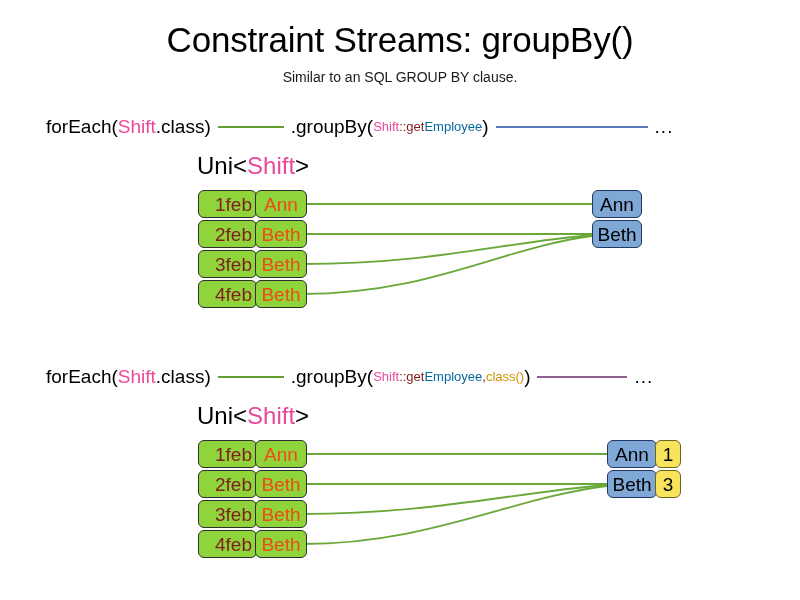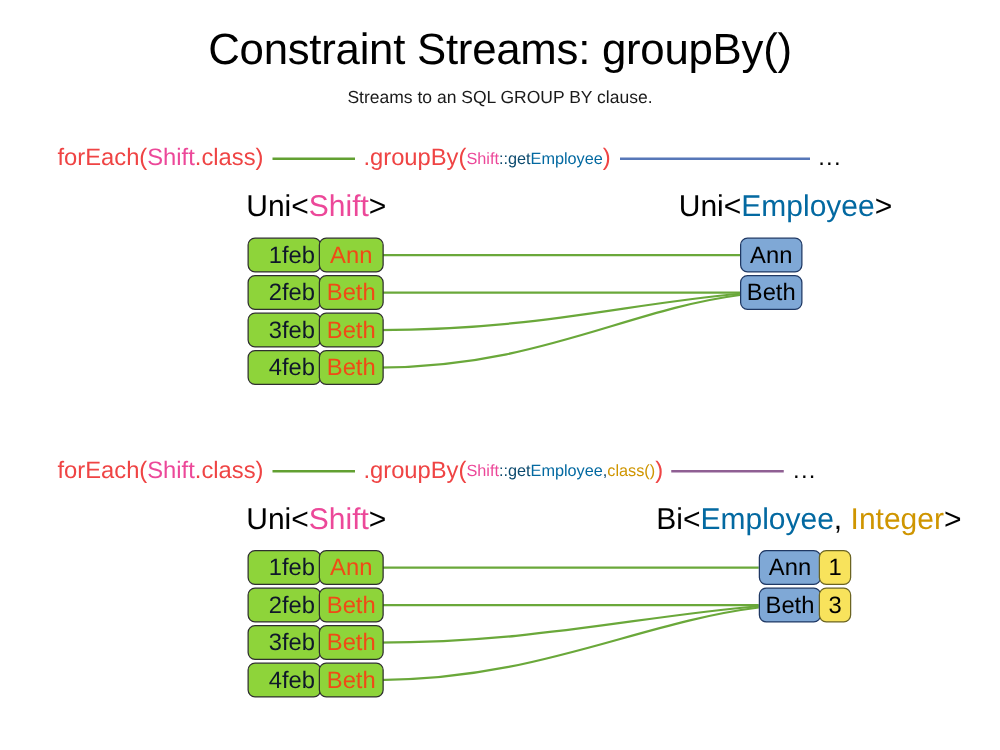--- a/index.html
+++ b/index.html
@@ -58,22 +58,22 @@
     align-items: center;
     font-size: 19px;
     line-height: 26px;
     white-space: nowrap;
   }
   .codeline .seg { display: inline-block; }
   .small { font-size: 13px; }
   .c-green  { color: #ec4899; }
   .c-blue   { color: #0369a1; }
   .c-gold   { color: #cf9500; }
-  .c-black  { color: #ef4444; }
-  .c-dark   { color: #0c4a6e; }
+  .c-black  { color: #000000; }
+  .c-dark   { color: #7f1d1d; }
 
   .conn {
     display: inline-block;
     height: 0;
     border-top: 2px solid #34a000;
     vertical-align: middle;
     margin: 0 7px;
   }
   .conn.green  { border-top-color: #62a032; }
   .conn.blue   { border-top-color: #5777b8; }
@@ -110,21 +110,21 @@
     justify-content: center;
     font-size: 19px;
     line-height: 19px;
     padding: 0 4px;
     height: 28px;
   }
   .cell.green {
     background: #8ed43a;
     border-color: #2f2f2f;
   }
-  .cell.green.date { color: #0f172a; min-width: 52px; padding-left: 16px; }
+  .cell.green.date { color: #7f1d1d; min-width: 52px; padding-left: 16px; }
   .cell.green.name { color: #f04a16; min-width: 52px; border-left-width: 1.6px; }
 
   .cell.blue {
     background: #7fa8d6;
     border-color: #1f3864;
     color: #000000;
     min-width: 50px;
   }
   .cell.yellow {
     background: #f8e35c;
@@ -143,21 +143,21 @@
     width: 800px; height: 600px;
     pointer-events: none;
   }
 </style>
 </head>
 <body>
 
 <div id="slide">
 
   <div class="title">Constraint Streams: groupBy()</div>
-  <div class="subtitle">Streams to an SQL GROUP BY clause.</div>
+  <div class="subtitle">Similar to an SQL GROUP BY clause.</div>
 
   <svg class="wires" viewBox="0 0 800 600">
 
     <path d="M302,204 L592,204" stroke="#6aa83a" stroke-width="1.8" fill="none"></path>
     <path d="M302,234 L592,234" stroke="#6aa83a" stroke-width="1.8" fill="none"></path>
     <path d="M302,264 C430,264 500,243 592,235" stroke="#6aa83a" stroke-width="1.8" fill="none"></path>
     <path d="M302,294 C430,294 500,248 592,236" stroke="#6aa83a" stroke-width="1.8" fill="none"></path>
 
     <path d="M302,454 L607,454" stroke="#6aa83a" stroke-width="1.8" fill="none"></path>
     <path d="M302,484 L607,484" stroke="#6aa83a" stroke-width="1.8" fill="none"></path>
@@ -176,23 +176,20 @@
       <span class="seg small c-blue">Employee</span>
       <span class="seg c-black">)</span>
     <span class="conn blue" style="width:152px;"></span>
     <span class="seg ellipsis">...</span>
   </div>
 
   <div class="typelabel" style="left:197px; top:155px;">
     <span>Uni&lt;</span><span class="c-green">Shift</span><span>&gt;</span>
   </div>
 
-  <div class="typelabel" style="left:543px; top:155px;">
-    <span>Uni&lt;</span><span class="c-blue">Employee</span><span>&gt;</span>
-  </div>
 
   <div class="boxrow" style="left:198px; top:190px;">
     <div class="cell green date">1feb</div>
     <div class="cell green name">Ann</div>
   </div>
   <div class="boxrow" style="left:198px; top:220px;">
     <div class="cell green date">2feb</div>
     <div class="cell green name">Beth</div>
   </div>
   <div class="boxrow" style="left:198px; top:250px;">
@@ -224,23 +221,20 @@
       <span class="seg small c-gold">class()</span>
       <span class="seg c-black">)</span>
     <span class="conn purple" style="width:90px;"></span>
     <span class="seg ellipsis">...</span>
   </div>
 
   <div class="typelabel" style="left:197px; top:405px;">
     <span>Uni&lt;</span><span class="c-green">Shift</span><span>&gt;</span>
   </div>
 
-  <div class="typelabel" style="left:525px; top:405px;">
-    <span>Bi&lt;</span><span class="c-blue">Employee</span><span>, </span><span class="c-gold">Integer</span><span>&gt;</span>
-  </div>
 
   <div class="boxrow" style="left:198px; top:440px;">
     <div class="cell green date">1feb</div>
     <div class="cell green name">Ann</div>
   </div>
   <div class="boxrow" style="left:198px; top:470px;">
     <div class="cell green date">2feb</div>
     <div class="cell green name">Beth</div>
   </div>
   <div class="boxrow" style="left:198px; top:500px;">

